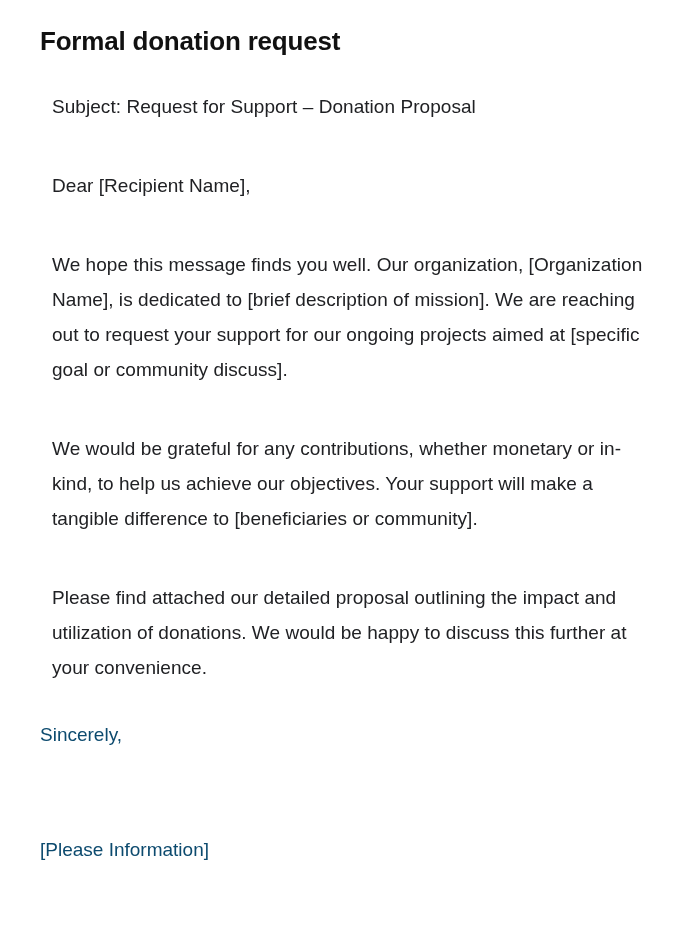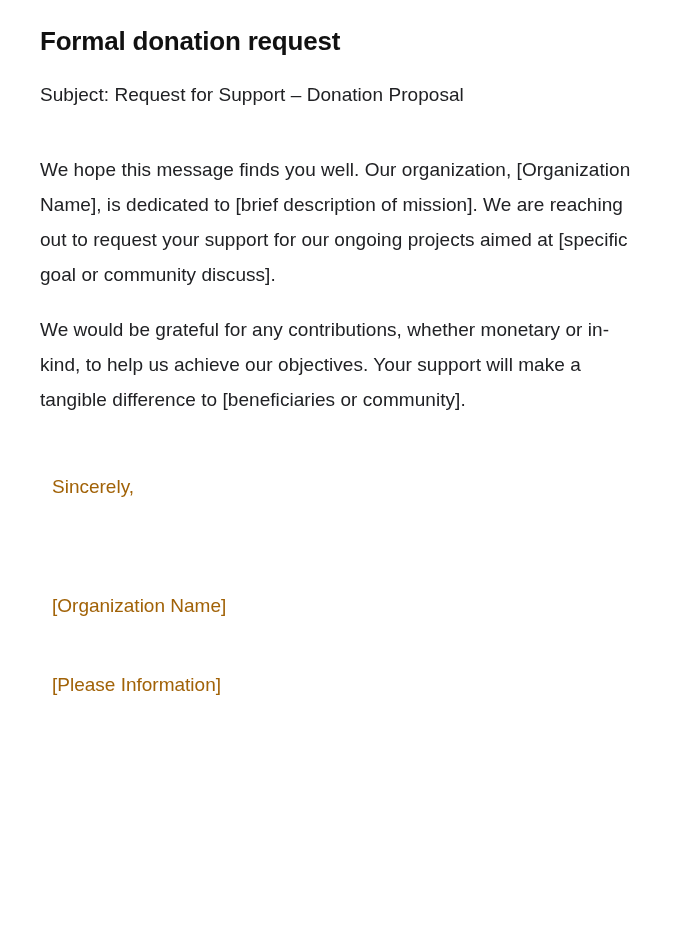--- a/index.html
+++ b/index.html
@@ -26,75 +26,76 @@
     margin: 0 0 0 0;
     padding: 0;
     font-size: 26px;
     line-height: 34px;
     font-weight: 700;
     letter-spacing: -0.2px;
     color: #111111;
     font-stretch: condensed;
   }
   .body-block {
-    margin: 0;
+    margin: 12px;
     padding: 0;
     font-size: 19px;
     line-height: 35px;
     font-weight: 400;
     color: #202124;
     max-width: 602px;
     letter-spacing: 0.05px;
   }
   .gap-title  { height: 19px; }
   .gap-para   { height: 20px; }
   .signature-block {
-    margin: 12px;
+    margin: 0;
     padding: 0;
     font-size: 19px;
     line-height: 35px;
-    color: #a16207;
+    color: #0c4a6e;
   }
 </style>
 </head>
 <body>
 
 <div class="page">
 
   <h1 class="doc-title">Formal donation request</h1>
 
   <div class="gap-title"></div>
 
   <p class="body-block">Subject: Request for Support – Donation Proposal</p>
 
   <div class="gap-para"></div>
 
+  <p class="body-block">Dear [Recipient Name],</p>
 
   <div class="gap-para"></div>
 
   <p class="body-block">We hope this message finds you well. Our organization, [Organization Name], is dedicated to [brief description of mission]. We are reaching out to request your support for our ongoing projects aimed at [specific goal or community discuss].</p>
 
   <div class="gap-para"></div>
 
   <p class="body-block">We would be grateful for any contributions, whether monetary or in-kind, to help us achieve our objectives. Your support will make a tangible difference to [beneficiaries or community].</p>
 
   <div class="gap-para"></div>
 
+  <p class="body-block">Please find attached our detailed proposal outlining the impact and utilization of donations. We would be happy to discuss this further at your convenience.</p>
 
   <div class="gap-para"></div>
 
   <p class="signature-block">Sincerely,</p>
 
   <div class="gap-para"></div>
 
 
   <div class="gap-para"></div>
 
 
   <div class="gap-para"></div>
 
-  <p class="signature-block">[Organization Name]</p>
 
   <div class="gap-para"></div>
 
   <p class="signature-block">[Please Information]</p>
 
 </div>
 
 </body></html>

